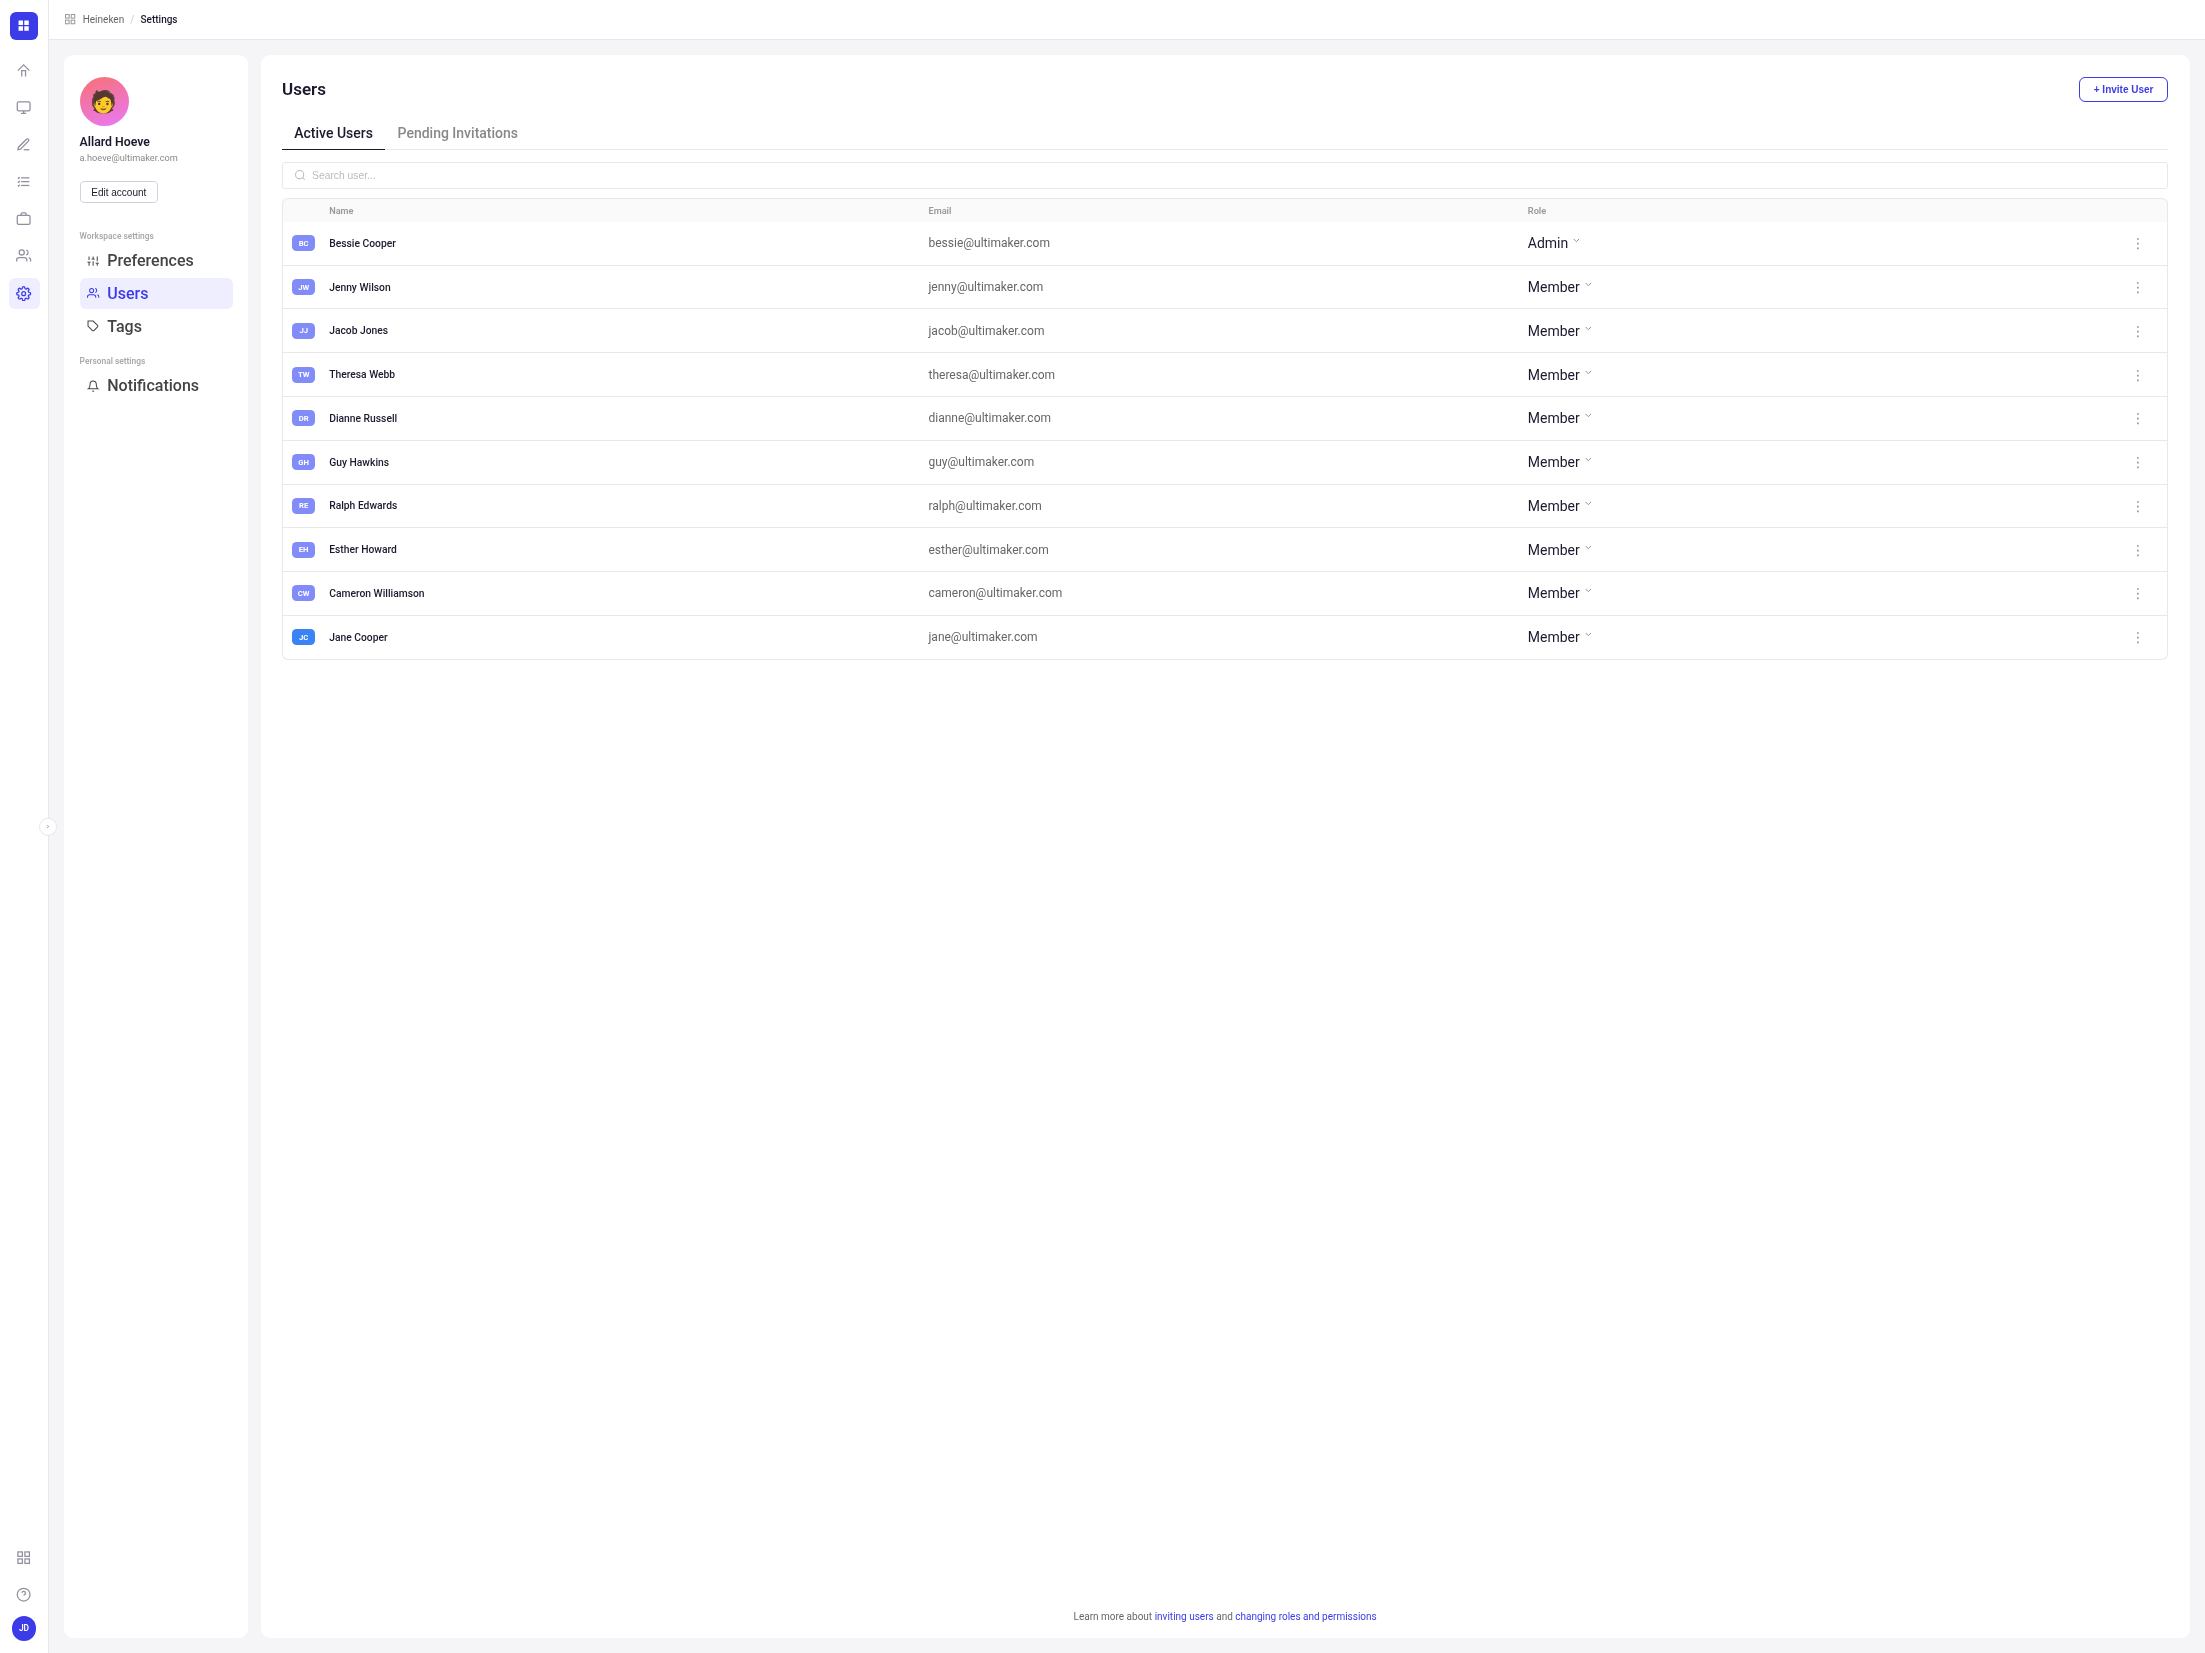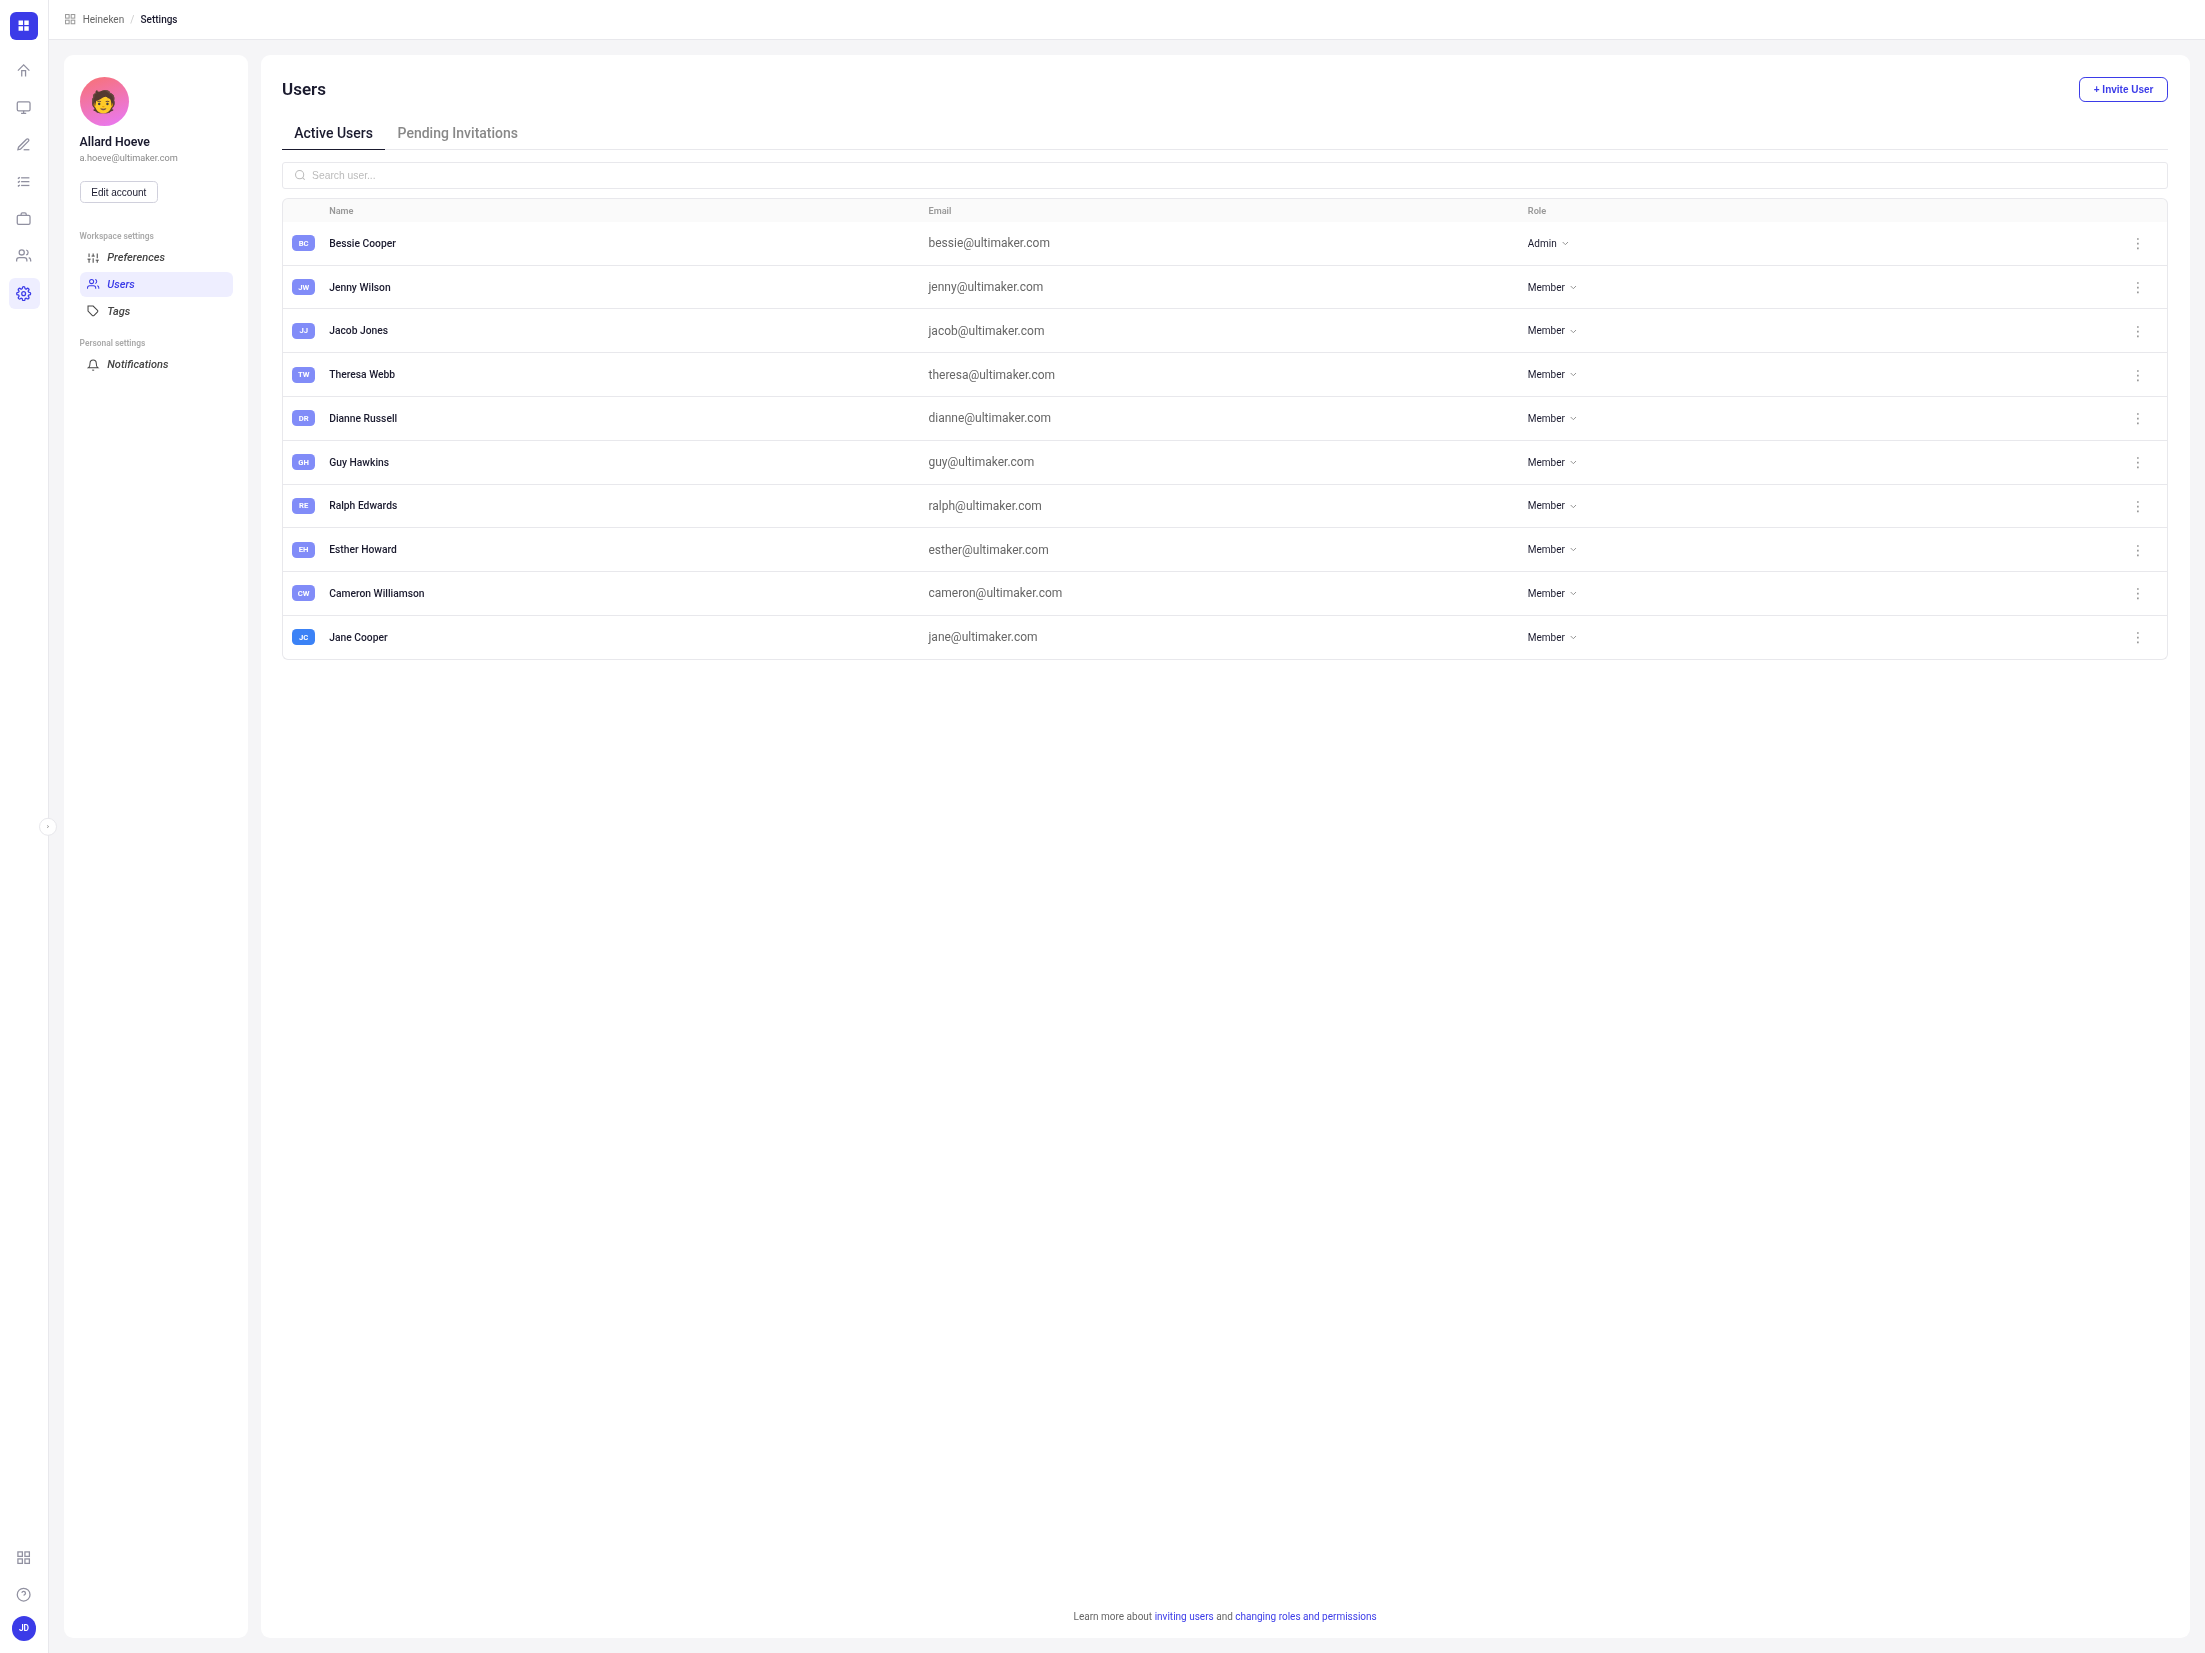--- a/index.html
+++ b/index.html
@@ -169,24 +169,23 @@
       margin: 12.3px 0 4.6px 0;
     }
     .nav-item {
       display: flex;
       align-items: center;
       gap: 7.7px;
       padding: 6.1px 7.7px;
       border-radius: 6.1px;
       cursor: pointer;
       color: #444;
-      font-size: 11px;
+      font-size: 16px;
       font-weight: 500;
       margin-bottom: 1.5px;
-      font-style: italic;
     }
     .nav-item.active { background: #eeeeff; color: #3b3be8; }
     .nav-item svg { width: 12.3px; height: 12.3px; flex-shrink: 0; }
 
     
     .right-panel {
       flex: 1;
       background: #fff;
       border-radius: 9.2px;
       display: flex;
@@ -297,23 +296,23 @@
       display: flex;
       align-items: center;
       justify-content: center;
       color: white;
       flex-shrink: 0;
     }
     .user-name { font-size: 10.3px; font-weight: 500; color: #1a1a2e; }
     .user-email { font-size: 12px; color: #666; }
     .user-role {
       display: flex;
-      align-items: flex-end;
+      align-items: flex-start;
       gap: 3.1px;
-      font-size: 10px;
+      font-size: 14px;
       color: #1a1a2e;
       cursor: pointer;
     }
     .user-role svg { width: 10.7px; height: 10.7px; color: #888; }
     .more-btn {
       background: none;
       border: none;
       cursor: pointer;
       color: #888;
       font-size: 13.8px;

